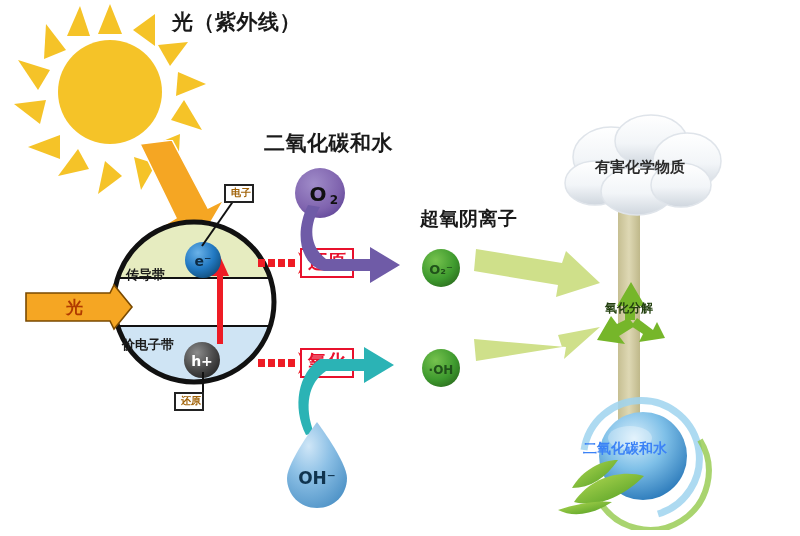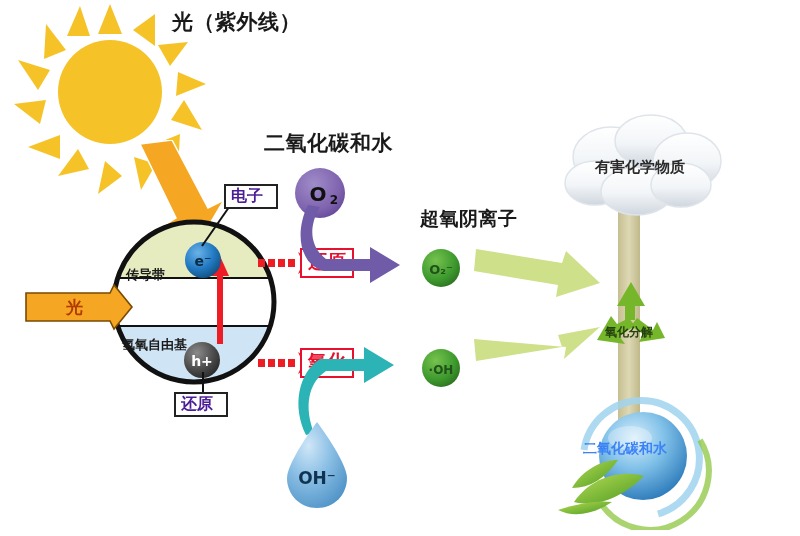--- a/index.html
+++ b/index.html
@@ -24,24 +24,24 @@
     font-weight: 700;
     letter-spacing: 0.5px;
   }
   .title-lbl { font-size: 21px; }
   .mid-lbl  { font-size: 19px; }
 
   
   .callout-box {
     border: 2px solid #222222;
     background: #ffffff;
-    color: #4c1d95;
-    font-size: 16px;
-    font-weight: 700;
-    padding: 1px 13px 2px 5px;
+    color: #a16207;
+    font-size: 10px;
+    font-weight: 700;
+    padding: 1px 1px 2px 5px;
     line-height: 1.15;
   }
   
   .red-box {
     border: 2.5px solid #e8112d;
     background: #ffffff;
     color: #e8112d;
     font-size: 19px;
     font-weight: 700;
     padding: 1px 6px 3px 6px;
@@ -69,21 +69,20 @@
     font-size: 14px;
     font-weight: 700;
     color: #3b82f6;
     white-space: nowrap;
   }
   .recycle-text {
     font-size: 12px;
     font-weight: 700;
     color: #23400f;
     white-space: nowrap;
-    margin-top: 24px;
   }
 </style>
 </head>
 <body>
 
 <div id="canvas">
 
   <svg class="abs" style="left:10px; top:4px;" width="210" height="200" viewBox="0 0 210 200">
     <g fill="#f5c328">
       <circle cx="100" cy="88" r="52"></circle>
@@ -125,21 +124,21 @@
       <line x1="0" y1="62" x2="172" y2="62" stroke="#111111" stroke-width="2"></line>
       <line x1="0" y1="110" x2="172" y2="110" stroke="#111111" stroke-width="2"></line>
     </g>
     <circle cx="86" cy="86" r="80" fill="none" stroke="#111111" stroke-width="5"></circle>
 
     <line x1="112" y1="128" x2="112" y2="54" stroke="#ee1c25" stroke-width="6"></line>
     <polygon points="112,40 103,60 121,60" fill="#ee1c25"></polygon>
   </svg>
 
   <div class="abs band-lbl" style="left:126px; top:258px;">传导带</div>
-  <div class="abs band-lbl" style="left:122px; top:328px;">氢氧自由基</div>
+  <div class="abs band-lbl" style="left:122px; top:328px;">价电子带</div>
 
   <svg class="abs" style="left:181px; top:238px;" width="44" height="44" viewBox="0 0 44 44">
     <defs>
       <radialGradient id="eGrad" cx="36%" cy="30%" r="75%">
         <stop offset="0%" stop-color="#6ab2e8"></stop>
         <stop offset="60%" stop-color="#2279c2"></stop>
         <stop offset="100%" stop-color="#12507f"></stop>
       </radialGradient>
     </defs>
     <circle cx="22" cy="22" r="18" fill="url(#eGrad)"></circle>

